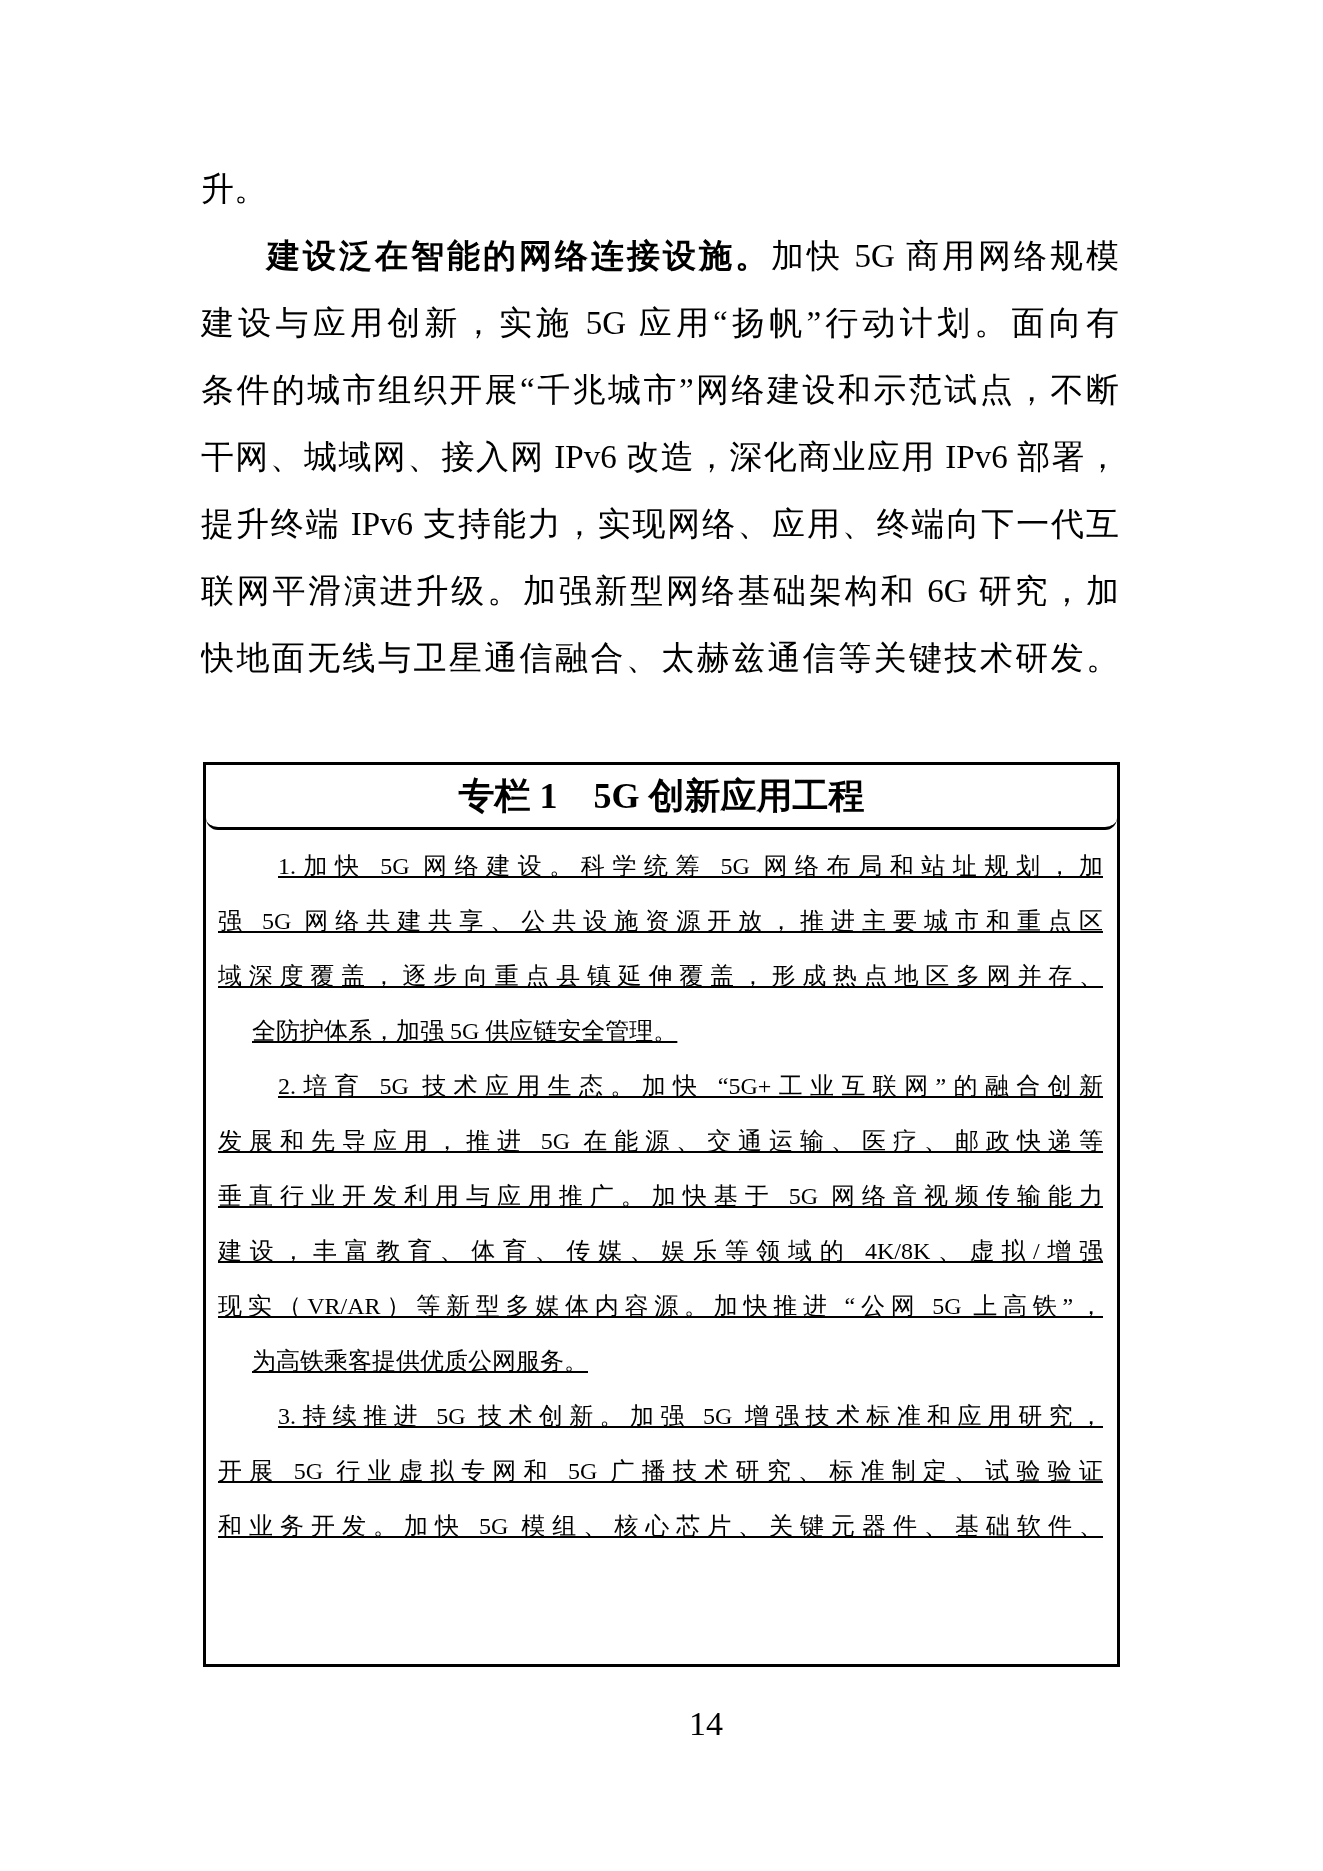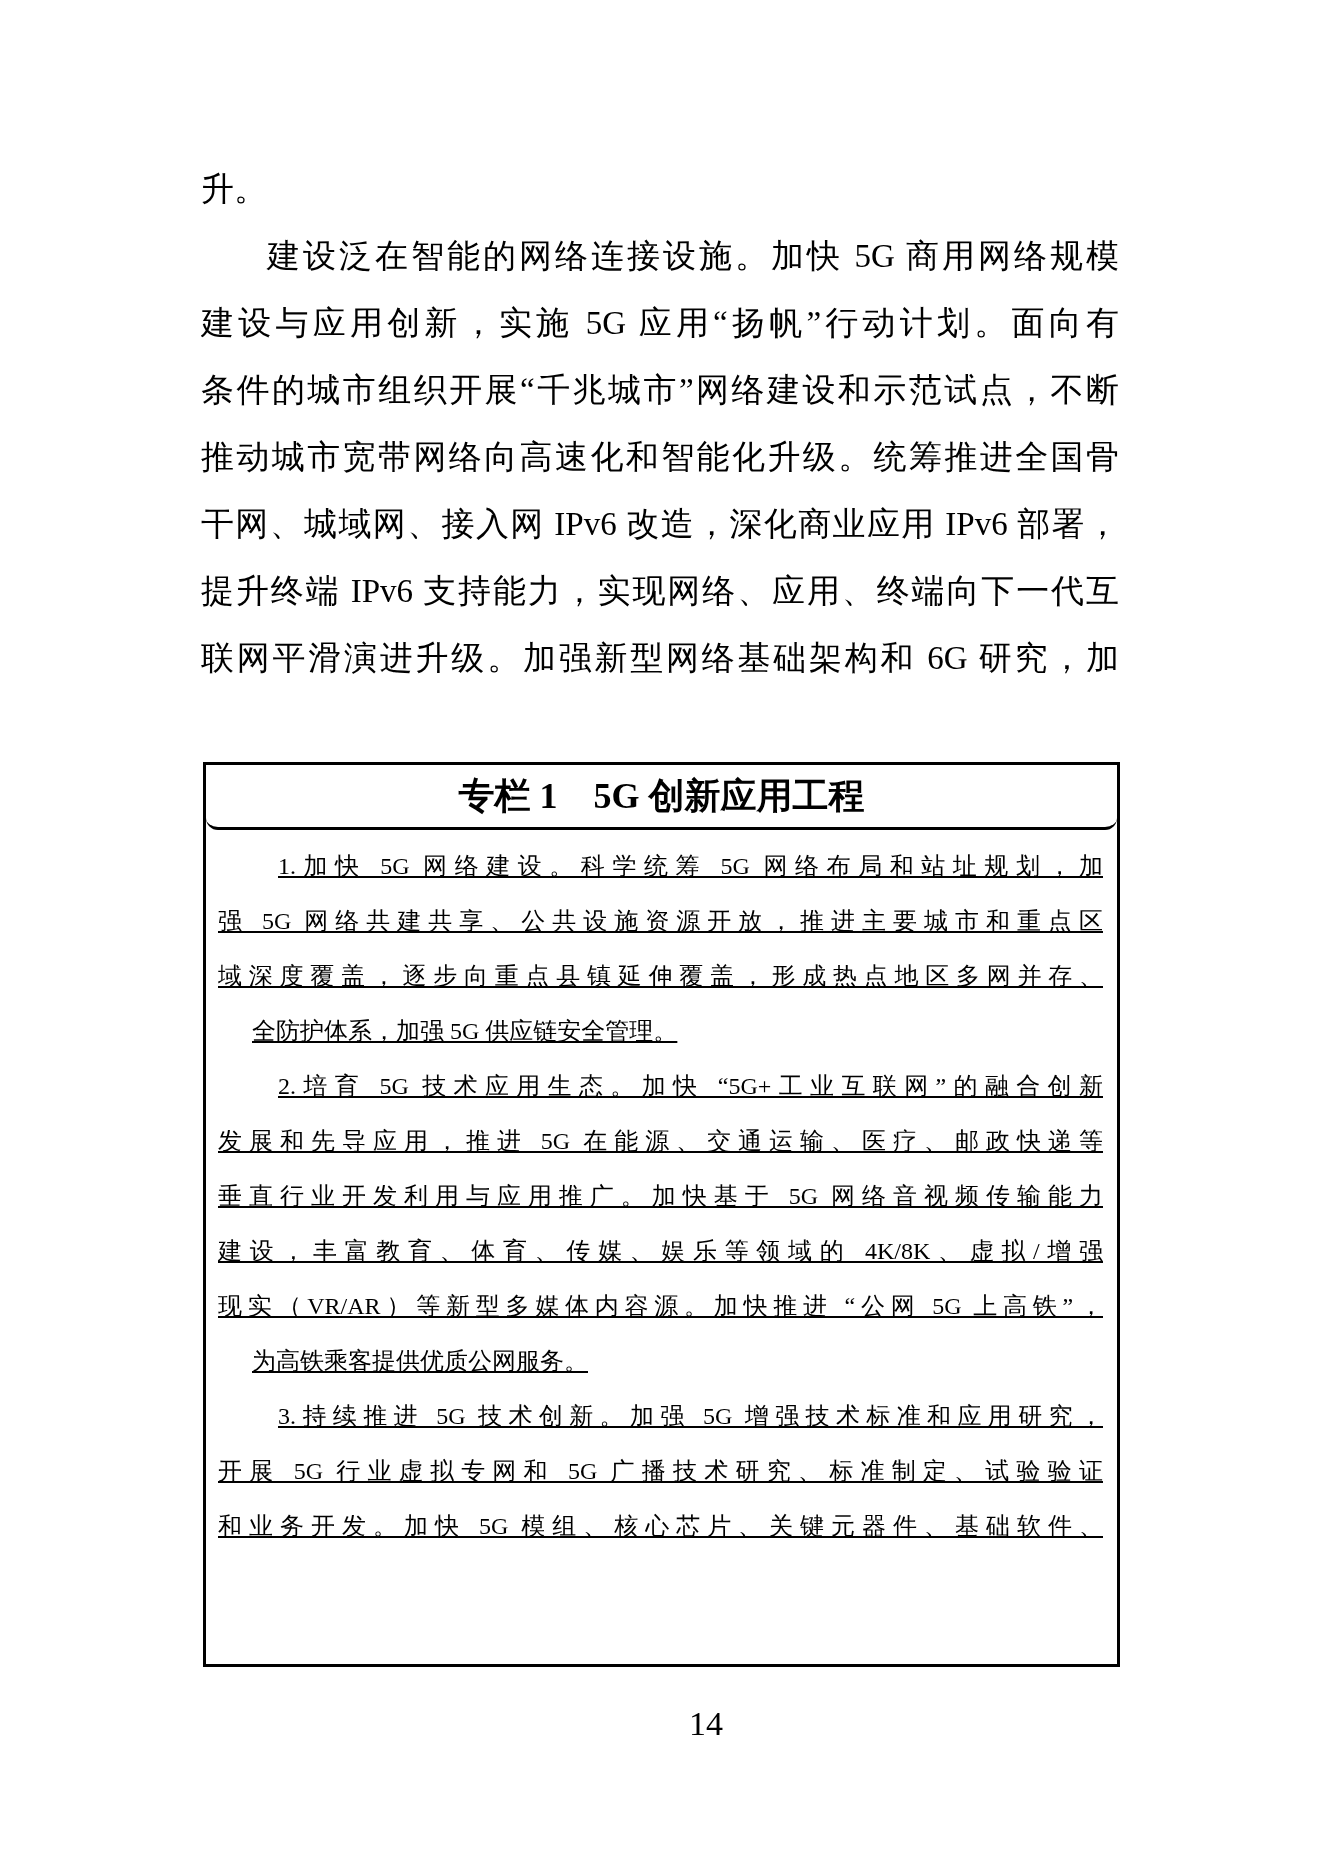--- a/index.html
+++ b/index.html
@@ -23,21 +23,21 @@
   }
   .just{
     white-space:normal;
     text-align:justify;
     text-align-last:justify;
     overflow:hidden;
     height:67px;
   }
   .left{text-align:left;text-align-last:left;}
   .p-indent{text-indent:66px;}
-  .lead-bold{font-weight:normal;}
+  .lead-bold{font-weight:bold;}
   
   .panel{
     position:absolute;left:203px;top:762px;width:917px;height:905px;
     border:3px solid #000;
     box-sizing:border-box;
     background:#fff;
   }
   .panel-title{
     height:62px;line-height:62px;
     border-bottom:3px solid #000;
@@ -74,24 +74,24 @@
 <div class="page">
 
   <div class="main-text">
     <div class="mline left">升。</div>
     <div class="mline just p-indent">
       <span class="lead-bold">建设泛在智能的网络连接设施。</span><span>加快 5G 商用网络规模</span>
     </div>
     <div id="main-lines">
         <div class="mline just">建设与应用创新，实施 5G 应用“扬帆”行动计划。面向有</div>
         <div class="mline just">条件的城市组织开展“千兆城市”网络建设和示范试点，不断</div>
-        <div class="mline just">推动城市宽带网络向高速化和智能化升级。统筹推进全国骨</div>
         <div class="mline just">干网、城域网、接入网 IPv6 改造，深化商业应用 IPv6 部署，</div>
         <div class="mline just">提升终端 IPv6 支持能力，实现网络、应用、终端向下一代互</div>
         <div class="mline just">联网平滑演进升级。加强新型网络基础架构和 6G 研究，加</div>
+        <div class="mline just">快地面无线与卫星通信融合、太赫兹通信等关键技术研发。</div>
       </div>
   </div>
 
   <div class="panel">
     <div class="panel-title">专栏 1　5G 创新应用工程</div>
     <div class="panel-body" id="panel-body">
         <div class="bline indent">1.加快 5G 网络建设。科学统筹 5G 网络布局和站址规划，加</div>
         <div class="bline">强 5G 网络共建共享、公共设施资源开放，推进主要城市和重点区</div>
         <div class="bline">域深度覆盖，逐步向重点县镇延伸覆盖，形成热点地区多网并存、</div>
         <div class="bline endline">全防护体系，加强 5G 供应链安全管理。</div>

